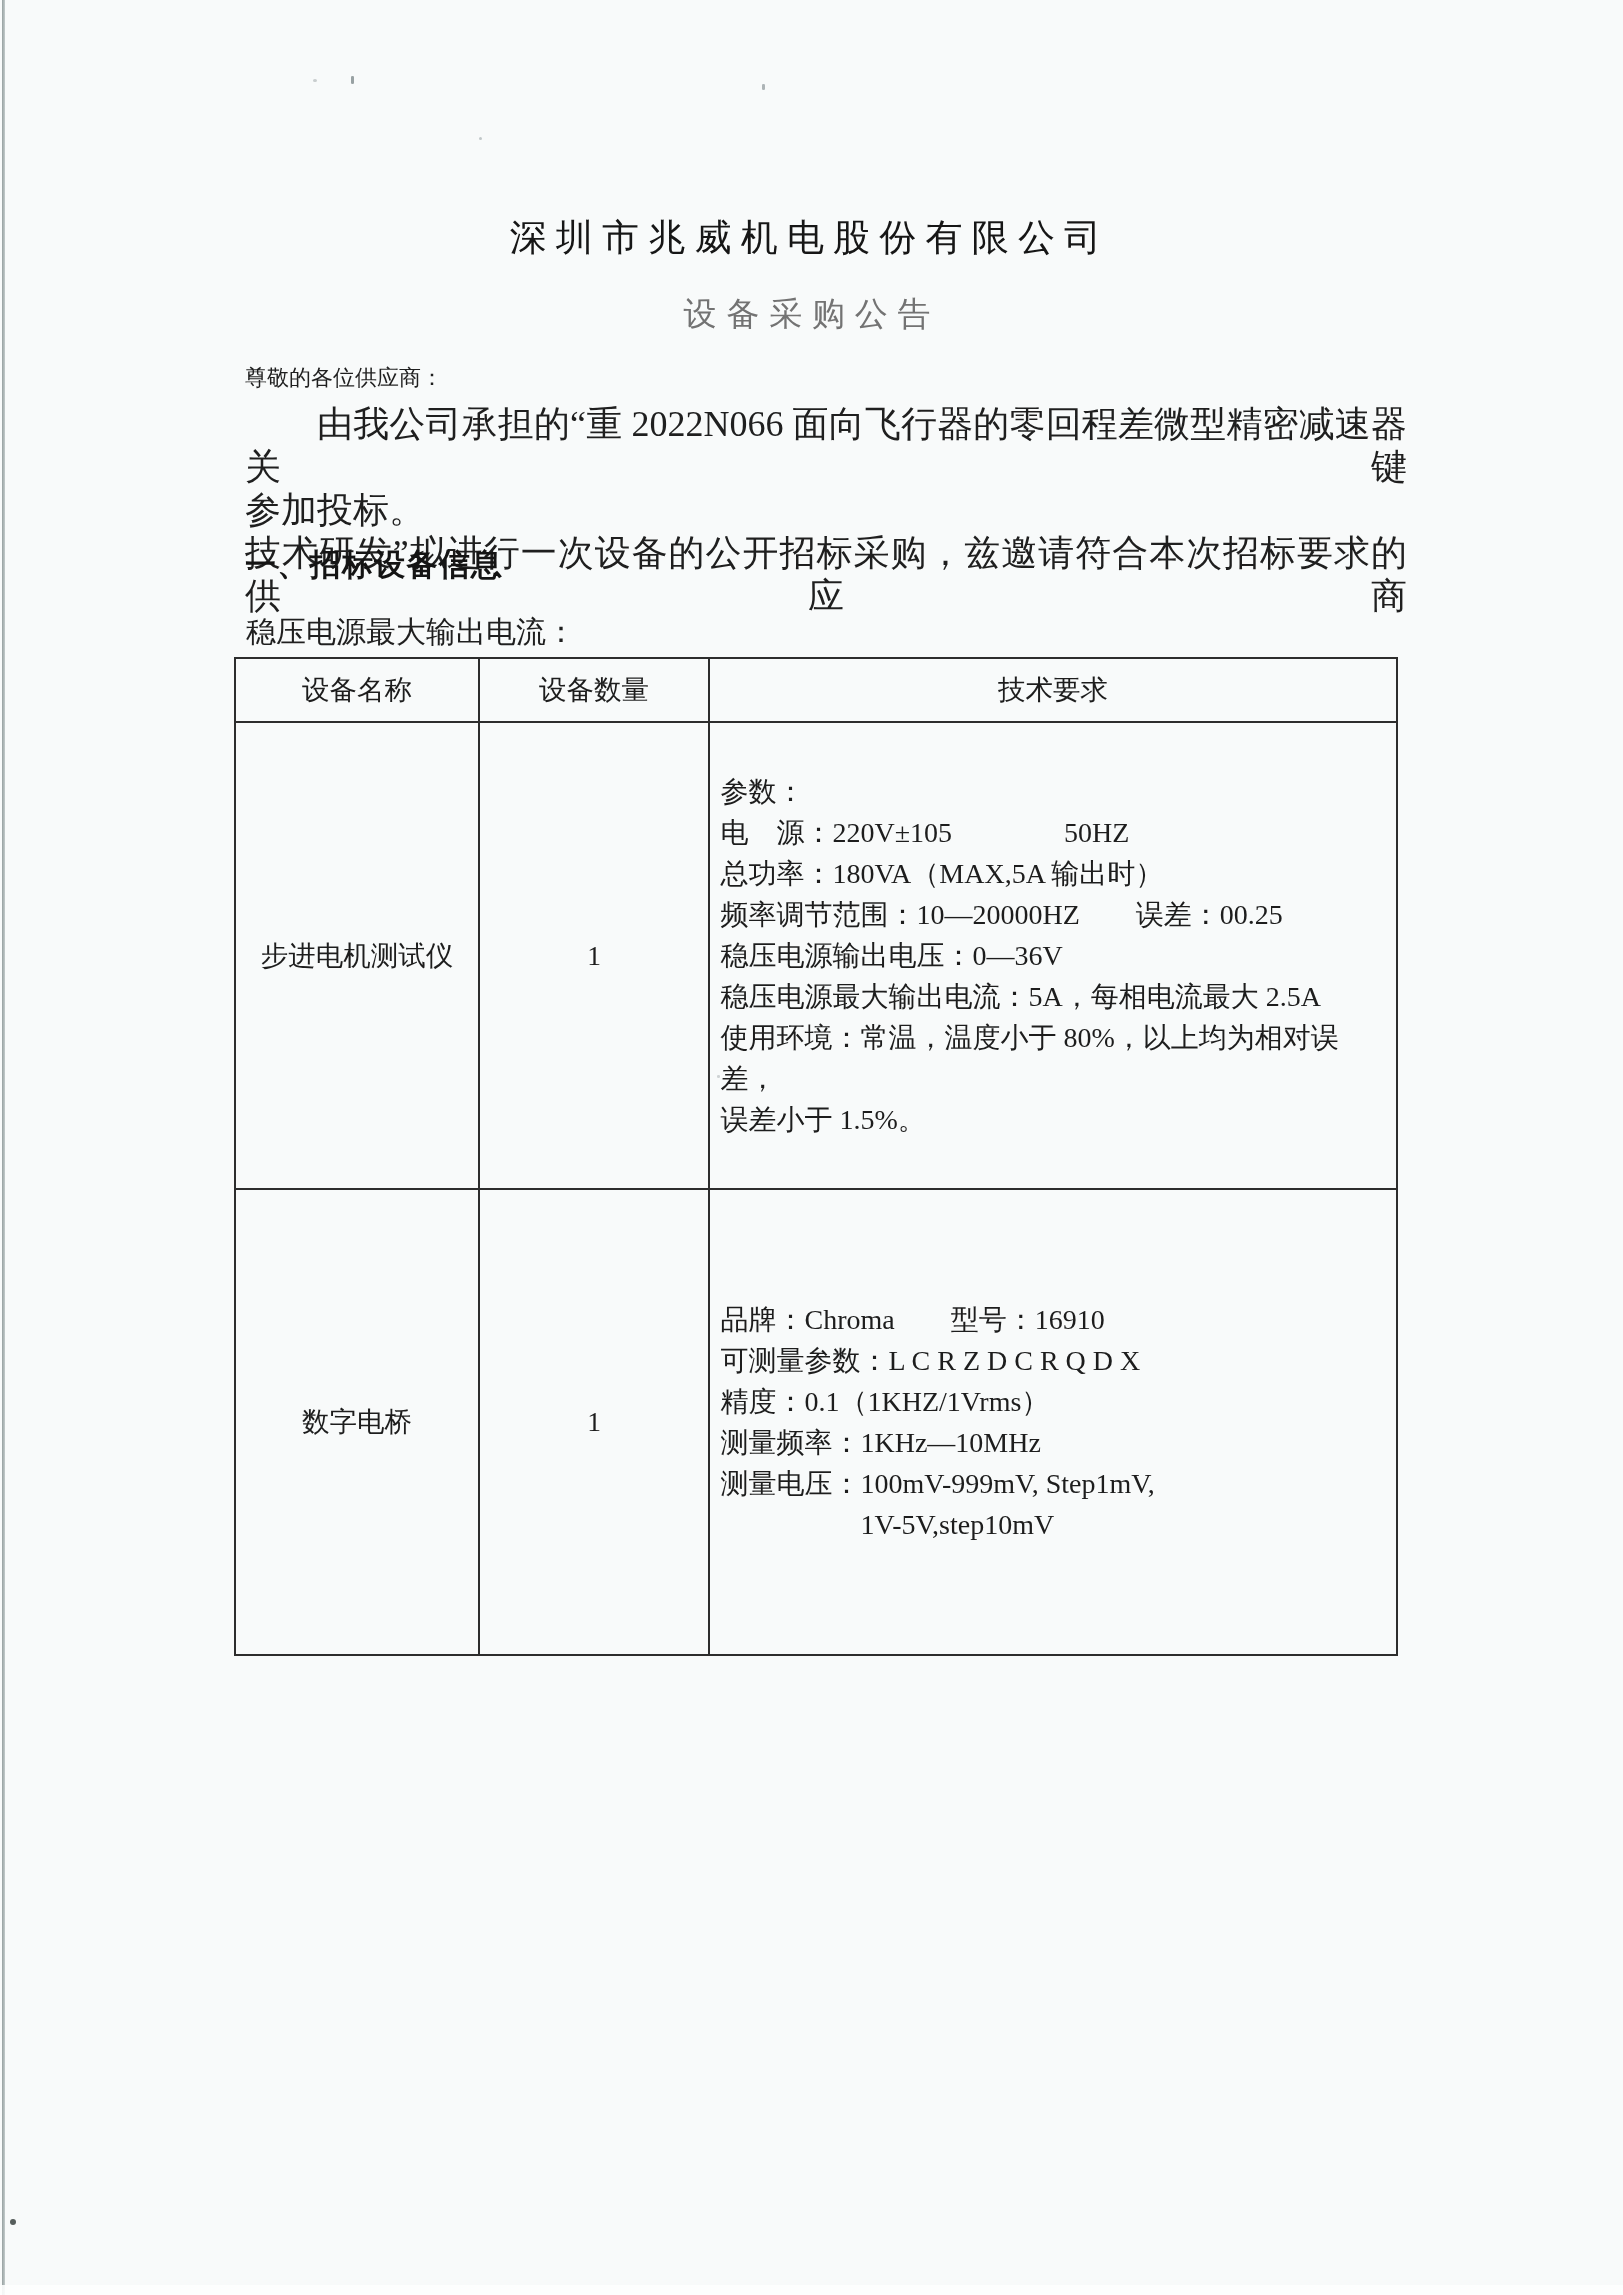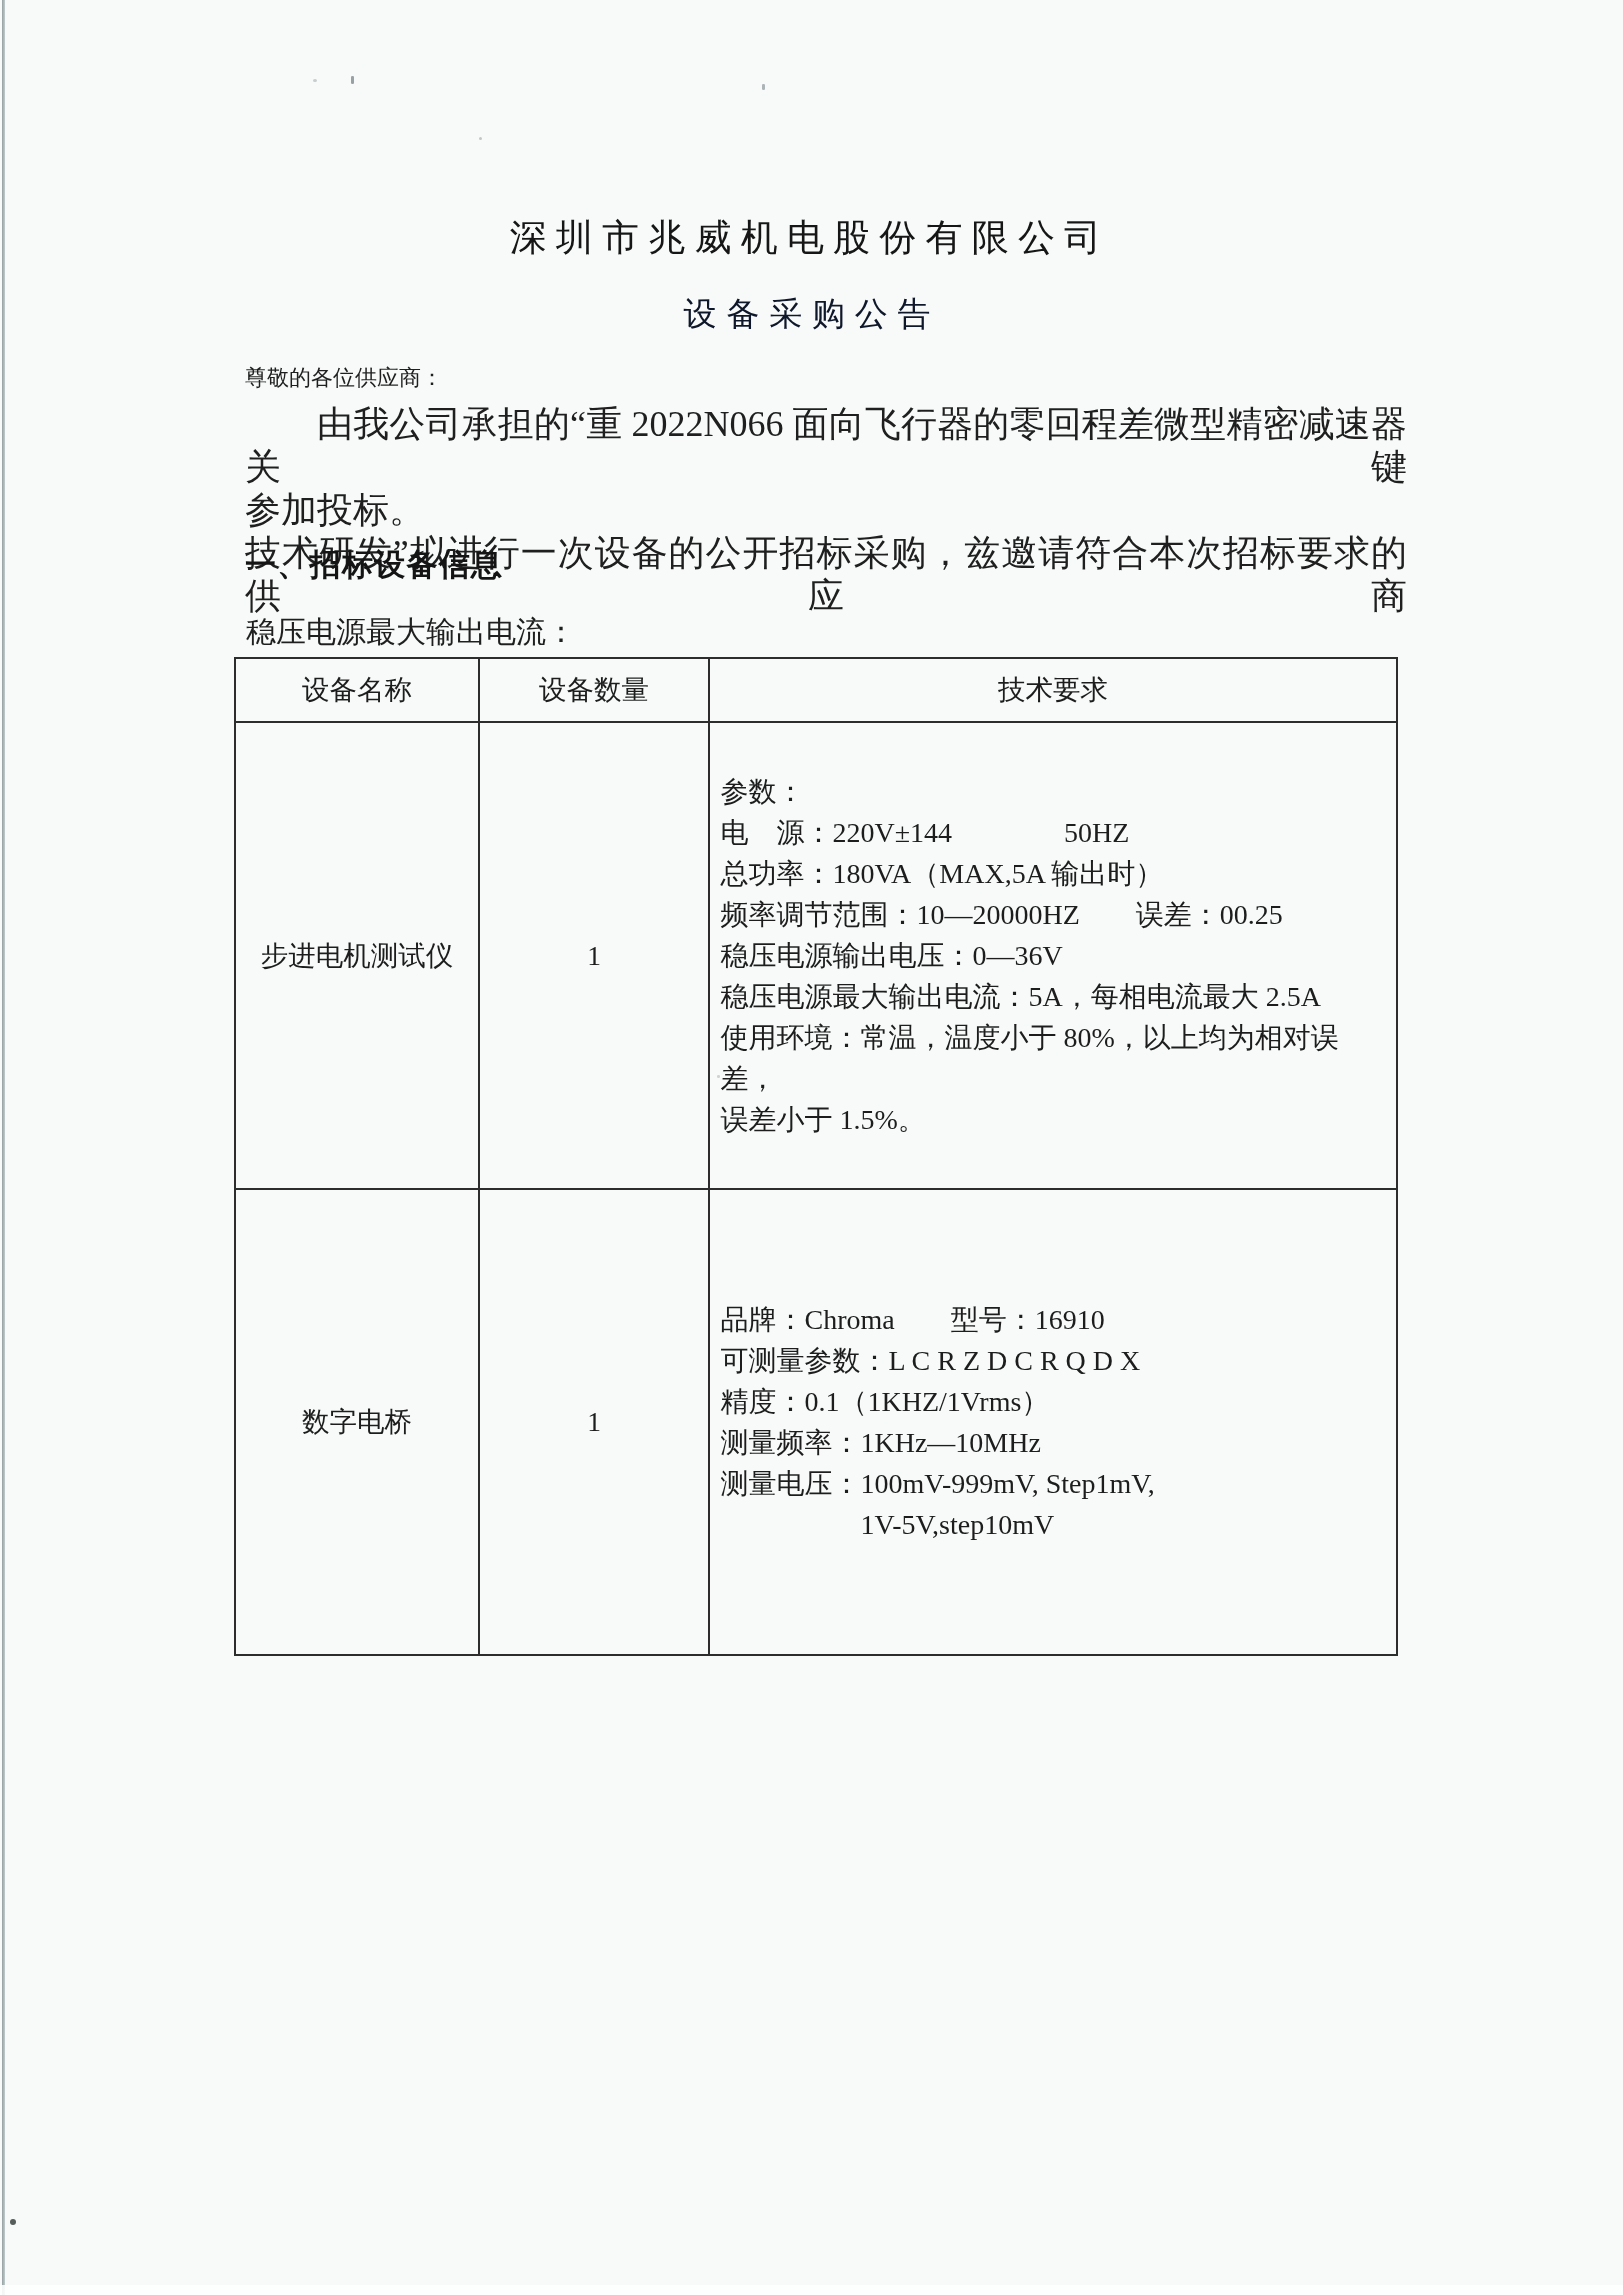--- a/index.html
+++ b/index.html
@@ -32,21 +32,21 @@
 
   
   .doc-title{
     position:absolute;top:213px;left:0;width:1620px;
     text-align:center;font-size:37px;letter-spacing:9.2px;
     color:#161616;white-space:nowrap;
   }
   .doc-subtitle{
     position:absolute;top:292px;left:0;width:1624px;
     text-align:center;font-size:33px;letter-spacing:9.8px;
-    color:#0f172a;white-space:nowrap;
+    color:#737373;white-space:nowrap;
   }
   .salutation{
     position:absolute;left:245px;top:358px;
     font-size:22px;line-height:39px;white-space:nowrap;
   }
   .intro{
     position:absolute;left:245px;top:403px;width:1162px;
     font-size:36px;line-height:43px;
   }
   .intro-line{white-space:pre-wrap;}
@@ -124,21 +124,21 @@
         <tr class="hdr">
       <th class="cell-center">设备名称</th>
       <th class="cell-center">设备数量</th>
       <th class="cell-center">技术要求</th>
     </tr>
     <tr class="r1">
       <td class="cell-center">步进电机测试仪</td>
       <td class="cell-center">1</td>
       <td class="tech-cell">
         <div class="tech-line">参数：</div>
-        <div class="tech-line">电　源：220V±144　　　　50HZ</div>
+        <div class="tech-line">电　源：220V±105　　　　50HZ</div>
         <div class="tech-line">总功率：180VA（MAX,5A 输出时）</div>
         <div class="tech-line">频率调节范围：10—20000HZ　　误差：00.25</div>
         <div class="tech-line">稳压电源输出电压：0—36V</div>
         <div class="tech-line">稳压电源最大输出电流：5A，每相电流最大 2.5A</div>
         <div class="tech-line">使用环境：常温，温度小于 80%，以上均为相对误差，</div>
         <div class="tech-line">误差小于 1.5%。</div>
       </td>
     </tr>
     <tr class="r2">
       <td class="cell-center">数字电桥</td>

